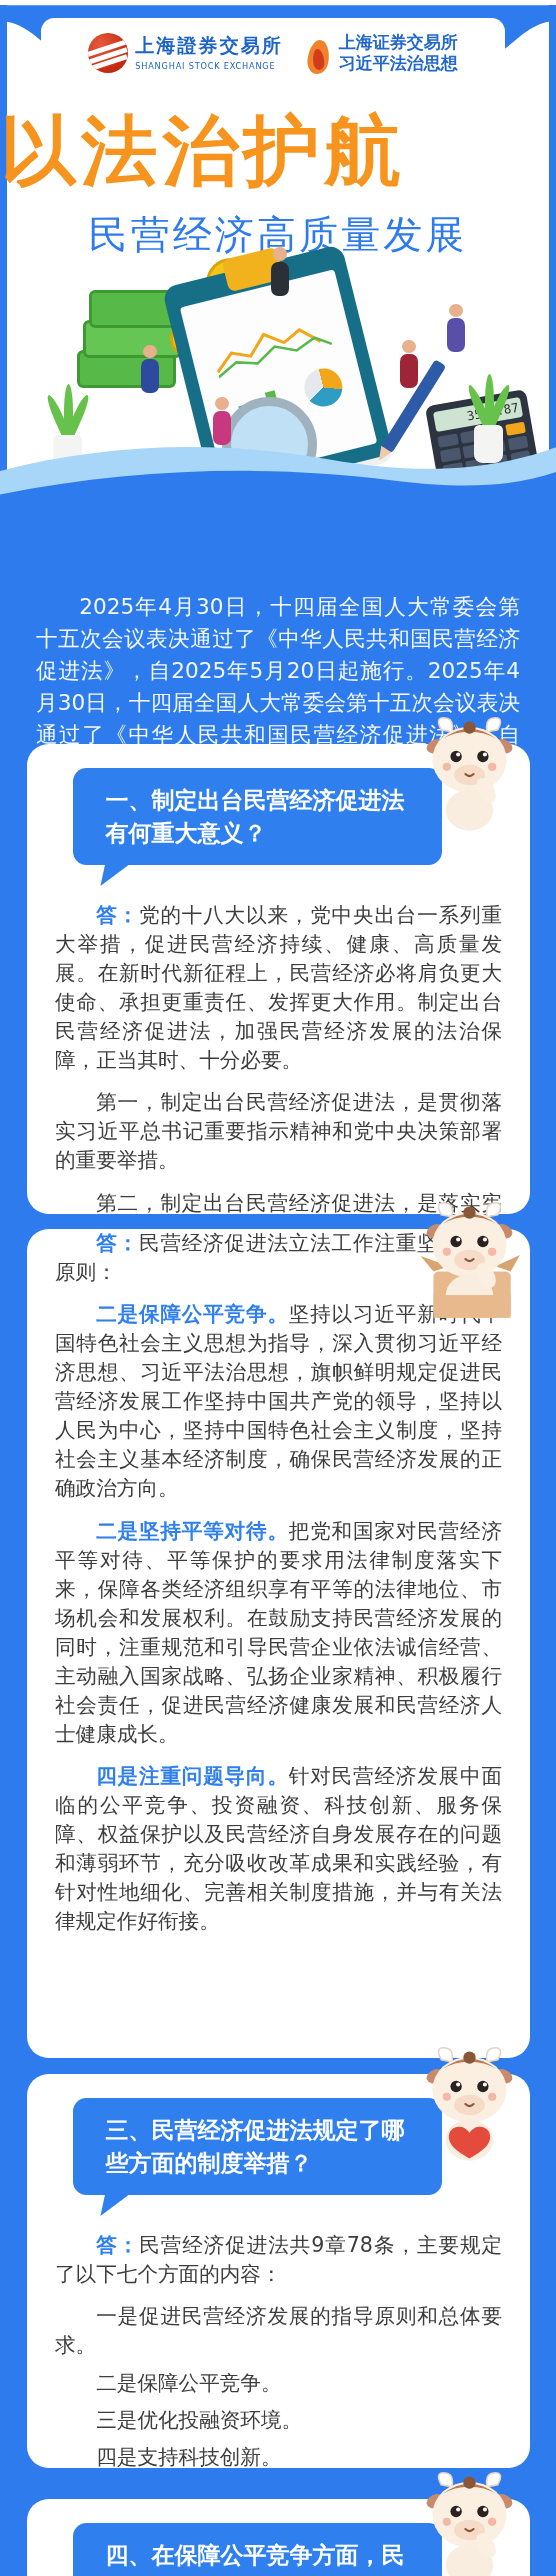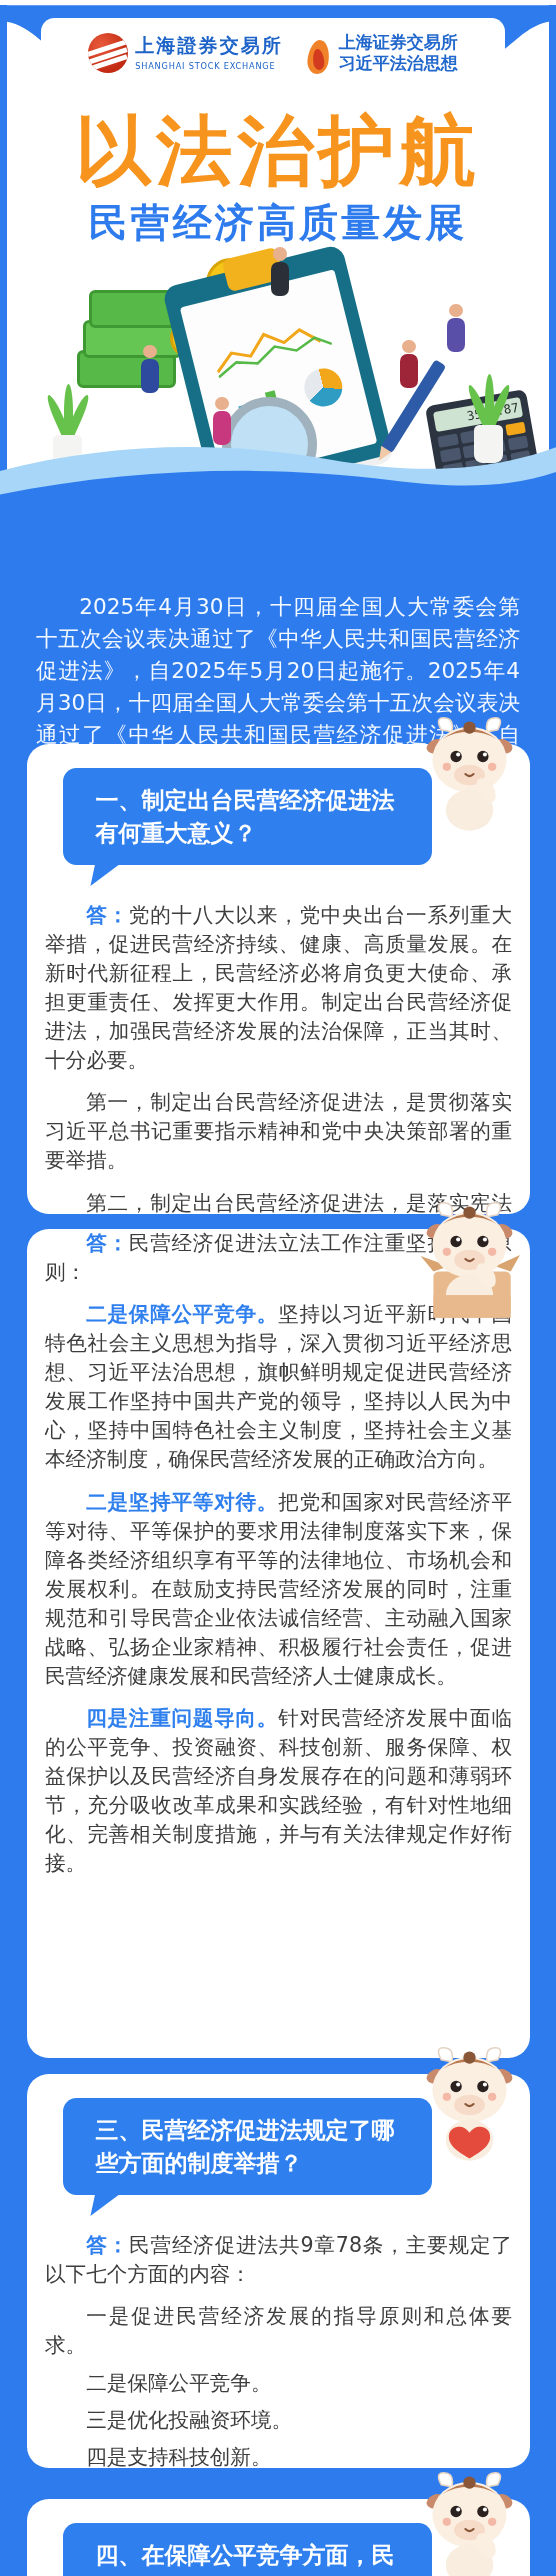--- a/index.html
+++ b/index.html
@@ -20,23 +20,23 @@
   .logo1-txt .cn{font-size:19px;font-weight:bold;color:#1D63C8;letter-spacing:2.1px;}
   .logo1-txt .en{font-size:8.2px;color:#1D63C8;letter-spacing:0.8px;margin-top:2.1px;}
   .logo2{display:flex;align-items:flex-end;gap:7.2px;}
   .flame{width:27px;height:34px;position:relative;flex:0 0 auto;}
   .flame:before{content:"";position:absolute;left:3.1px;top:0;width:20.6px;height:34px;background:#F0832A;
                 border-radius:50% 50% 50% 50%/60% 60% 40% 40%;transform:rotate(8deg);}
   .flame:after{content:"";position:absolute;left:8.2px;top:9.3px;width:11.3px;height:20.6px;background:#D33B1E;
                border-radius:50% 50% 50% 50%/60% 60% 40% 40%;transform:rotate(-6deg);}
   .logo2-txt{font-size:17px;font-weight:bold;color:#2268CC;line-height:20.6px;}
   
-  .hero-title{position:absolute;left:0;top:101px;width:556px;text-align:center;font-size:76px;font-weight:bold;
+  .hero-title{position:absolute;left:0;top:101px;width:556px;text-align:left;font-size:76px;font-weight:bold;
               color:#F7941E;letter-spacing:5.2px;}
-  .hero-sub{position:absolute;left:0;top:196px;width:556px;text-align:center;font-size:39px;font-weight:bold;
+  .hero-sub{position:absolute;left:0;top:208px;width:556px;text-align:center;font-size:39px;font-weight:normal;
             color:#2E7BEE;letter-spacing:3.1px;}
   
   .illus{position:absolute;left:0;top:242px;width:556px;height:258px;}
   .money{position:absolute;left:77px;top:46px;width:108px;height:98px;}
   .money div{position:absolute;background:#57B947;border:3.1px solid #3E9933;border-radius:6.2px;width:93px;height:32px;}
   .money div:nth-child(1){top:62px;left:0;} .money div:nth-child(2){top:32px;left:6.2px;background:#66C653;}
   .money div:nth-child(3){top:2.1px;left:12.4px;}
   .coin{position:absolute;border-radius:50%;background:#F5C518;border:3.1px solid #D9A406;color:#B0840A;
         font-weight:bold;display:flex;align-items:center;justify-content:center;}
   .clipboard{position:absolute;left:185px;top:20.6px;width:185px;height:216px;background:#176F87;border-radius:14.4px;
@@ -68,21 +68,21 @@
   .person{position:absolute;width:24px;}
   .person .head{width:13.4px;height:13.4px;border-radius:50%;background:#E9B08E;margin:0 auto;}
   .person .body{width:17.5px;height:34px;border-radius:7.2px;margin:1px auto 0;}
   
   .wave{position:absolute;left:0;top:439px;width:556px;height:72px;}
   
   .intro{position:absolute;left:36px;top:591px;width:484px;color:#F3F9FF;font-size:21.6px;line-height:32px;
          text-align:justify;text-indent:2em;}
   
   .card{position:absolute;left:27px;width:503px;background:#ffffff;border-radius:21.6px;overflow:visible;}
-  .card .inner{position:relative;width:100%;height:100%;overflow:hidden;border-radius:21.6px;padding:0 18px;box-sizing:border-box;}
+  .card .inner{position:relative;width:100%;height:100%;overflow:hidden;border-radius:21.6px;padding:0 28px;box-sizing:border-box;}
   .bubble{position:relative;margin:24px 0 36px 17.5px;width:369px;background:#2F80EE;border-radius:13.4px;
           color:#ffffff;font-size:23px;font-weight:bold;line-height:33px;padding:15.5px 20.6px 15.5px 33px;box-sizing:border-box;}
   .bubble .tail{position:absolute;left:30px;bottom:-20.6px;width:0;height:0;
                 border-top:24px solid #2F80EE;border-right:27px solid transparent;transform:skewX(-12deg);}
   .mascot-slot{position:absolute;right:9.3px;top:-35px;width:103px;height:129px;z-index:3;}
   .para{color:#3D3D3D;font-size:20.6px;line-height:29px;text-align:justify;text-indent:2em;margin:0 0 13.4px 0;}
   .para .lead{color:#2F80EE;font-weight:bold;}
   .para.item{margin:0 0 8.2px 0;}
 </style>
 </head>

